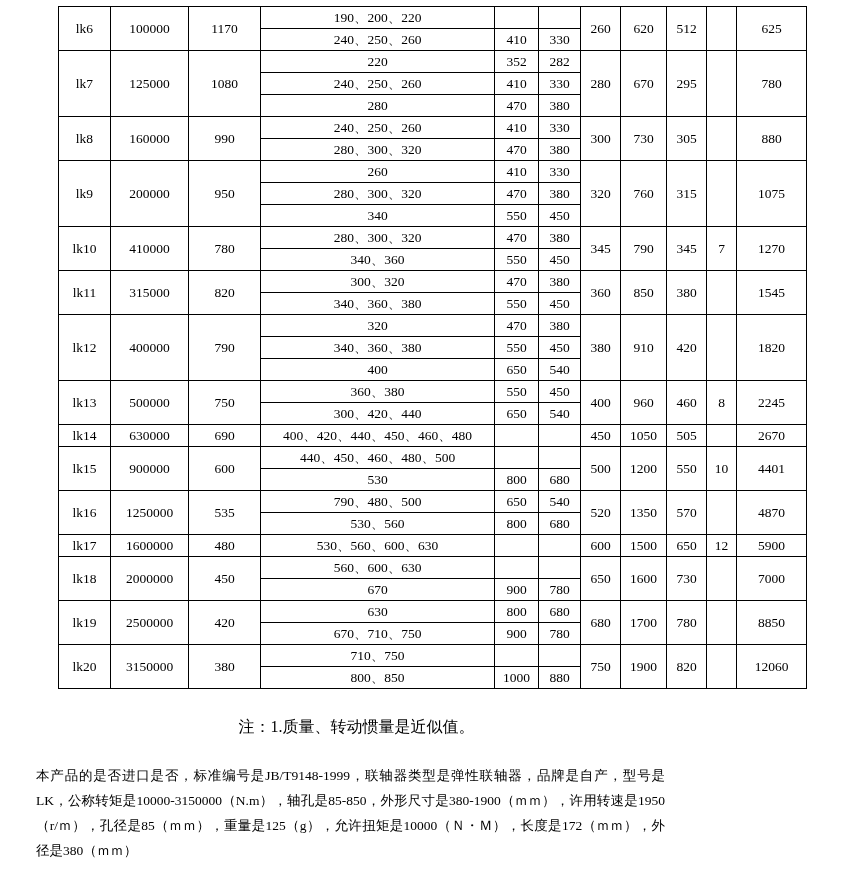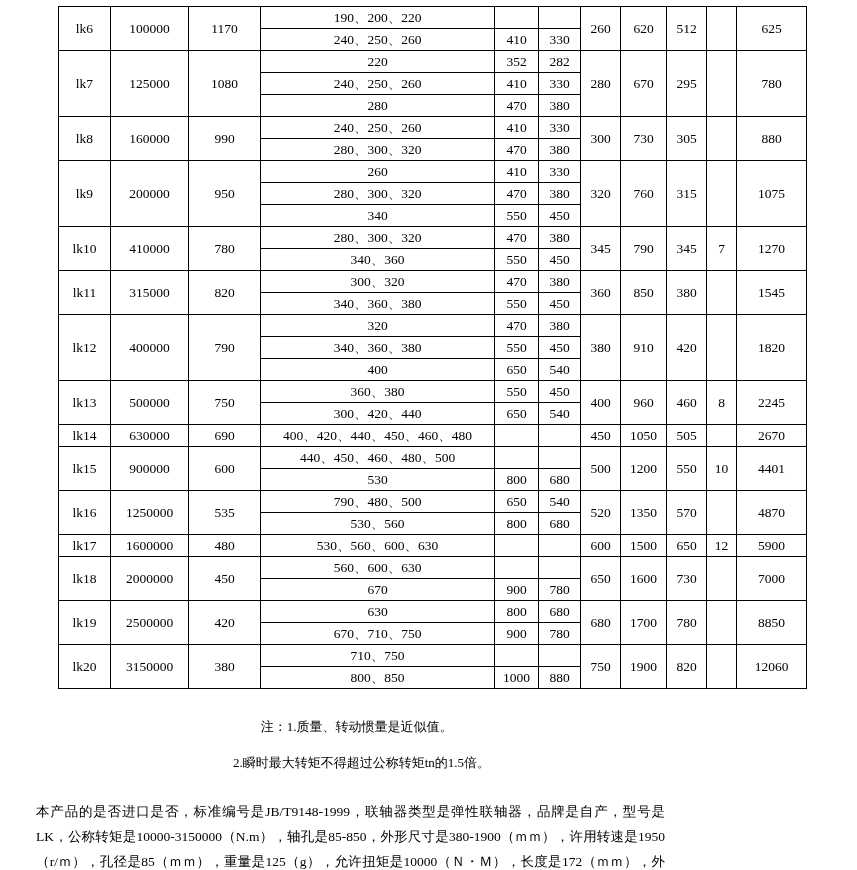--- a/index.html
+++ b/index.html
@@ -38,21 +38,21 @@
     height: 21px;
     line-height: 19px;
     padding: 0 2px;
     white-space: nowrap;
     font-family: "Liberation Serif", serif;
   }
   td.model { font-size: 13.5px; text-align: left; padding-left: 6px; }
   .notes {
     margin-top: 28px;
     text-align: center;
-    font-size: 13px;
+    font-size: 16px;
     font-family: "Liberation Serif", serif;
   }
   .note-line {
     margin: 0 0 16px 0;
     line-height: 20px;
   }
   .note1 { padding-left: 10px; }
   .note2 { padding-left: 20px; }
   .desc {
     margin-top: 26px;
@@ -358,18 +358,17 @@
             <td>800、850</td>
             <td>1000</td>
             <td>880</td>
           </tr>
         </tbody>
     </table>
   </div>
 
   <div class="notes">
     <div class="note-line note1">注：1.质量、转动惯量是近似值。</div>
-    <div class="note-line note2">2.瞬时最大转矩不得超过公称转矩tn的1.5倍。</div>
   </div>
 
   <div class="desc">本产品的是否进口是否，标准编号是JB/T9148-1999，联轴器类型是弹性联轴器，品牌是自产，型号是LK，公称转矩是10000-3150000（N.m），轴孔是85-850，外形尺寸是380-1900（ｍｍ），许用转速是1950（r/ｍ），孔径是85（ｍｍ），重量是125（g），允许扭矩是10000（Ｎ・Ｍ），长度是172（ｍｍ），外径是380（ｍｍ）</div>
 
 </div>
 
 </body></html>

